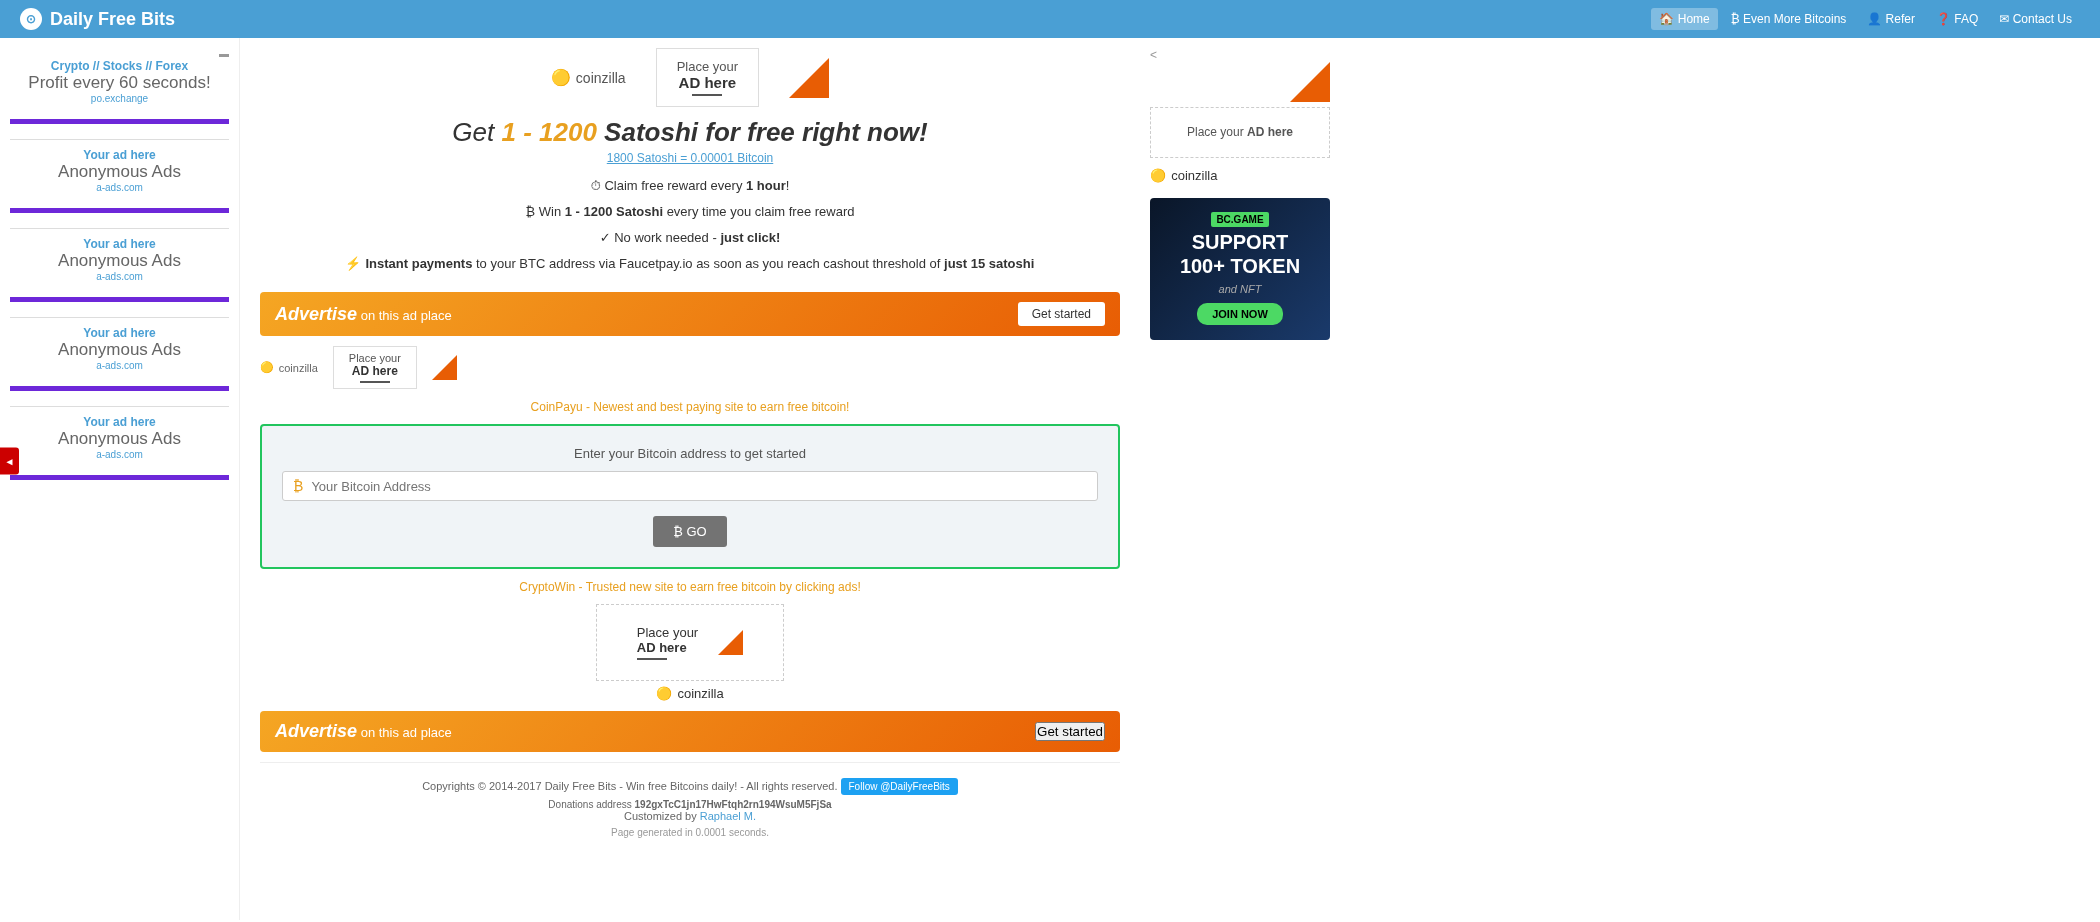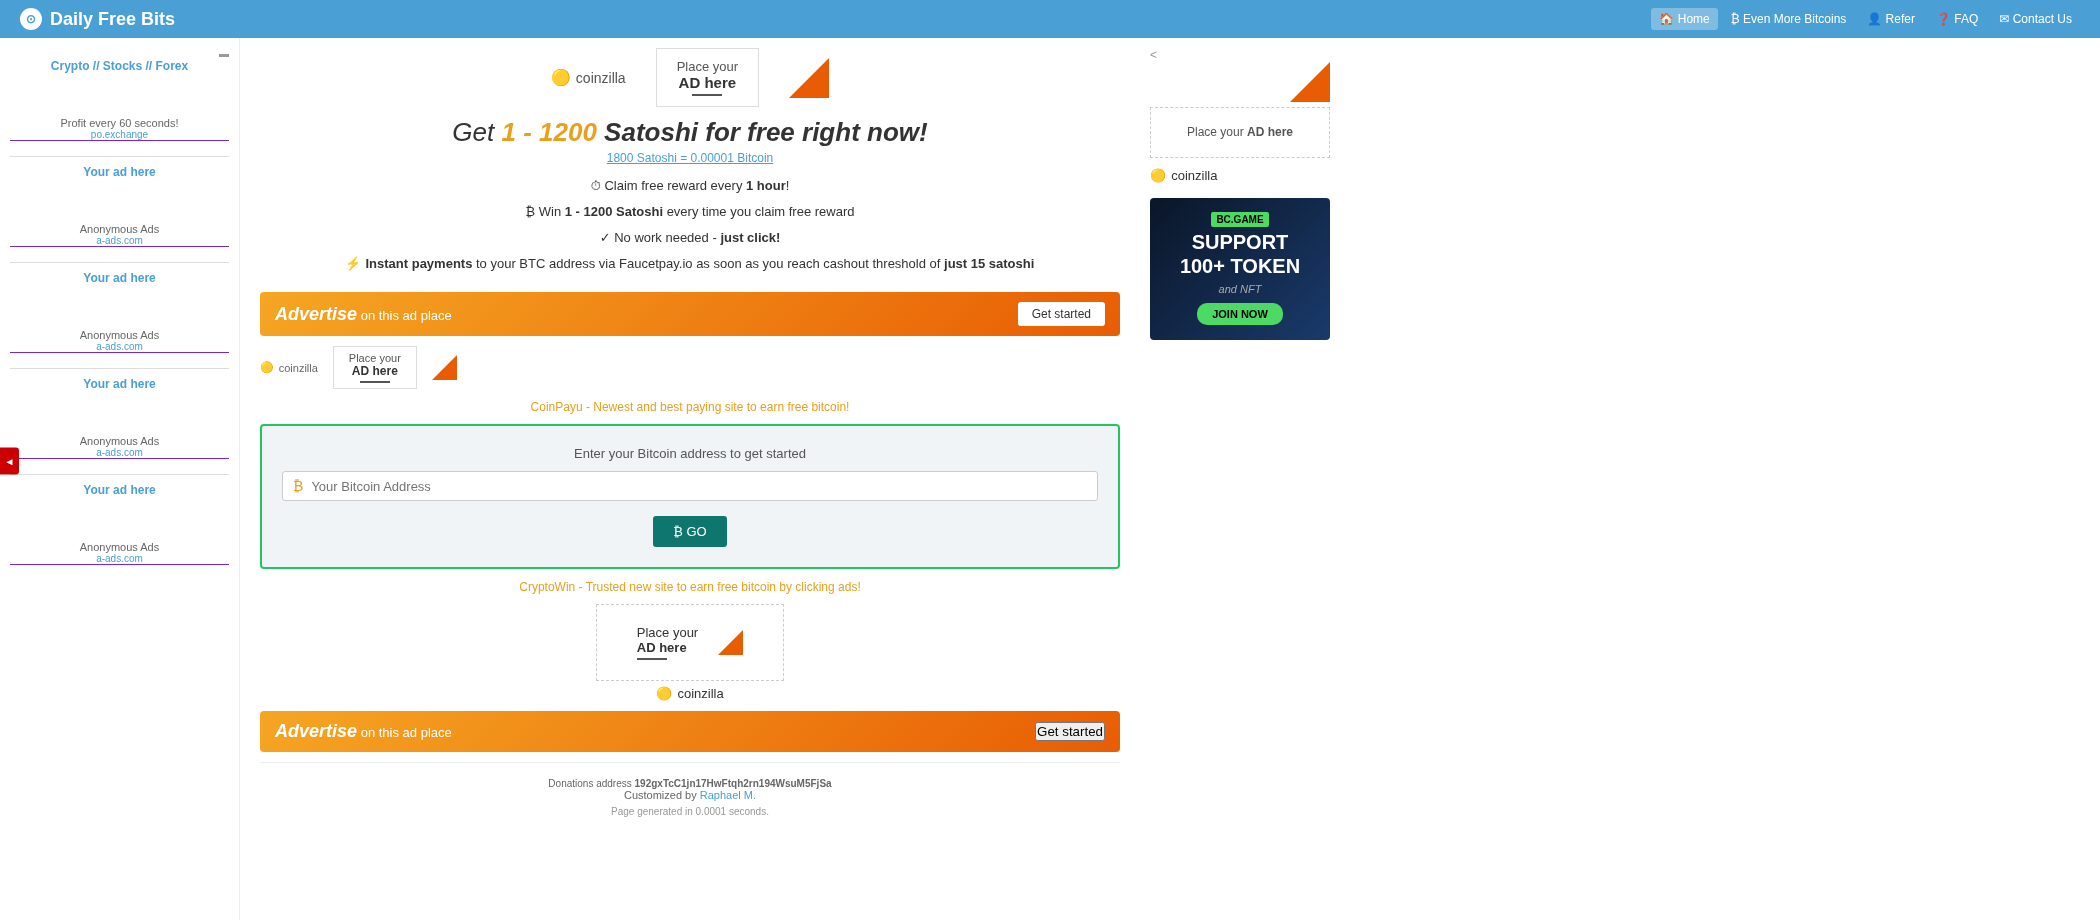--- a/index.html
+++ b/index.html
@@ -53,32 +53,32 @@
 
     
     #left-sidebar {
       width: 240px;
       min-width: 240px;
       padding: 10px;
       border-right: 1px solid #eee;
     }
     .sidebar-ad-block {
       margin-bottom: 15px;
-      border-bottom: 1px solid #6d28d9;
+      padding-bottom: 15px;
+      border-bottom: 5px solid #6d28d9;
       text-align: center;
     }
     .sidebar-ad-title {
       color: #4a9fd4;
       font-weight: bold;
       font-size: 12px;
     }
     .sidebar-ad-sub {
-      font-size: 11px;
+      font-size: 17px;
       color: #666;
-      margin-top: 44px;
     }
     .sidebar-ad-link {
       font-size: 10px;
       color: #4a9fd4;
     }
     .sidebar-minimize {
       text-align: right;
       font-size: 10px;
       color: #999;
       cursor: pointer;
@@ -207,21 +207,21 @@
       margin-right: 8px;
     }
     .bitcoin-input-wrapper input {
       border: none;
       outline: none;
       width: 100%;
       font-size: 13px;
       color: #999;
     }
     .go-btn {
-      background: #0f766e;
+      background: #737373;
       color: #fff;
       border: none;
       padding: 8px 20px;
       border-radius: 3px;
       font-size: 13px;
       cursor: pointer;
       display: flex;
       align-items: center;
       gap: 5px;
       margin: 0 auto;
@@ -544,20 +544,24 @@
 
     <div class="bottom-ad-banner">
       <div>
         <span style="font-style:italic; font-size:18px; font-weight:bold;">Advertise</span>
         <span style="font-size:13px;"> on this ad place</span>
       </div>
       <button class="ad-btn">Get started</button>
     </div>
 
     <div id="footer">
+      <div style="margin-bottom:4px;">
+        <span>Copyrights © 2014-2017 Daily Free Bits - Win free Bitcoins daily! - All rights reserved.</span>
+        <button class="follow-btn">Follow @DailyFreeBits</button>
+      </div>
       <div class="donation-addr">
         <span>Donations address</span>
         <strong>192gxTcC1jn17HwFtqh2rn194WsuM5FjSa</strong>
       </div>
       <div>
         <span>Customized by</span>
         <a href="#">Raphael M.</a>
       </div>
       <div class="page-gen">Page generated in 0.0001 seconds.</div>
     </div>

